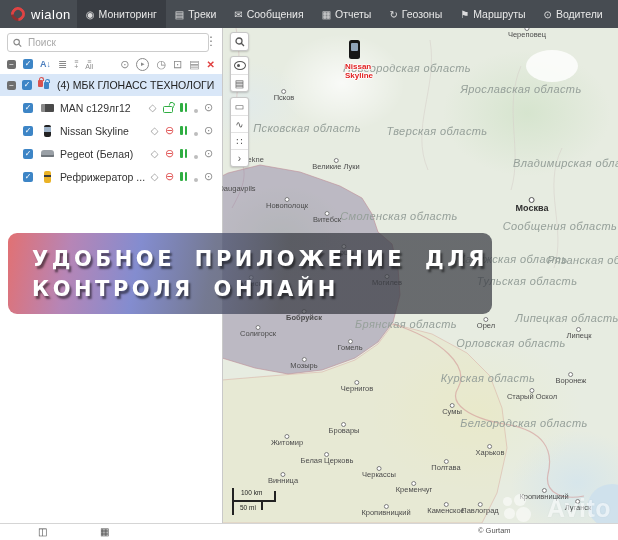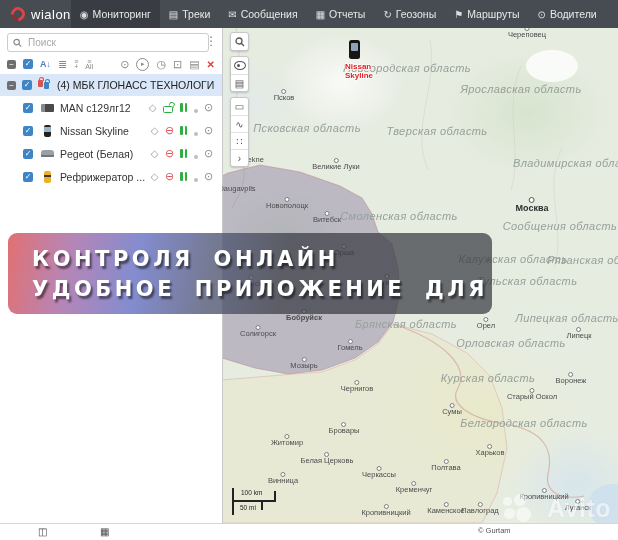--- a/index.html
+++ b/index.html
@@ -2,21 +2,21 @@
 <html><head>
 <meta charset="utf-8">
 <style>
   html,body{margin:0;padding:0;background:#fff;}
   .stage{position:relative;width:618px;height:540px;overflow:hidden;
          font-family:"Liberation Sans",sans-serif;background:#fff;}
 
   
   .topbar{position:absolute;left:0;top:0;width:618px;height:28px;background:#474c52;
           display:flex;align-items:center;overflow:hidden;z-index:25;}
-  .logo{display:flex;align-items:center;gap:6px;padding:0 0 0 11px;flex:0 0 auto;}
+  .logo{display:flex;align-items:center;gap:6px;padding:0 6px 0 11px;flex:0 0 auto;}
   .logo-mark{width:8px;height:8px;border:3px solid #e04343;border-bottom-color:#8c2f2f;
              border-radius:50%;transform:rotate(40deg);}
   .logo-text{color:#fff;font-size:13px;letter-spacing:.5px;}
   .nav{display:flex;height:100%;align-items:stretch;}
   .nav-item{display:flex;align-items:center;gap:4px;padding:0 9px;font-size:10.5px;
             color:#e9e9e9;white-space:nowrap;flex:0 0 auto;cursor:default;}
   .nav-item.active{background:#393d43;}
   .nav-ico{font-size:10px;opacity:.92;}
 
   
@@ -399,22 +399,22 @@
       <span class="sb-v"></span>
         <span class="sb-h"></span>
         <span class="sb-tk"></span>
         <span class="sb-tm"></span>
       <span class="sb-lkm">100 km</span>
       <span class="sb-lmi">50 mi</span>
     </div>
   </div>
 
   <div class="banner">
+    <div class="banner-line">УДОБНОЕ ПРИЛОЖЕНИЕ ДЛЯ</div>
     <div class="banner-line">КОНТРОЛЯ ОНЛАЙН</div>
-    <div class="banner-line">УДОБНОЕ ПРИЛОЖЕНИЕ ДЛЯ</div>
   </div>
 
   <footer class="bottombar">
     <span class="fb-panels">◫</span>
     <span class="fb-grid">▦</span>
     <span class="attr">© Gurtam</span>
   </footer>
 
   <div class="wm">
     <span class="wm-dots">

